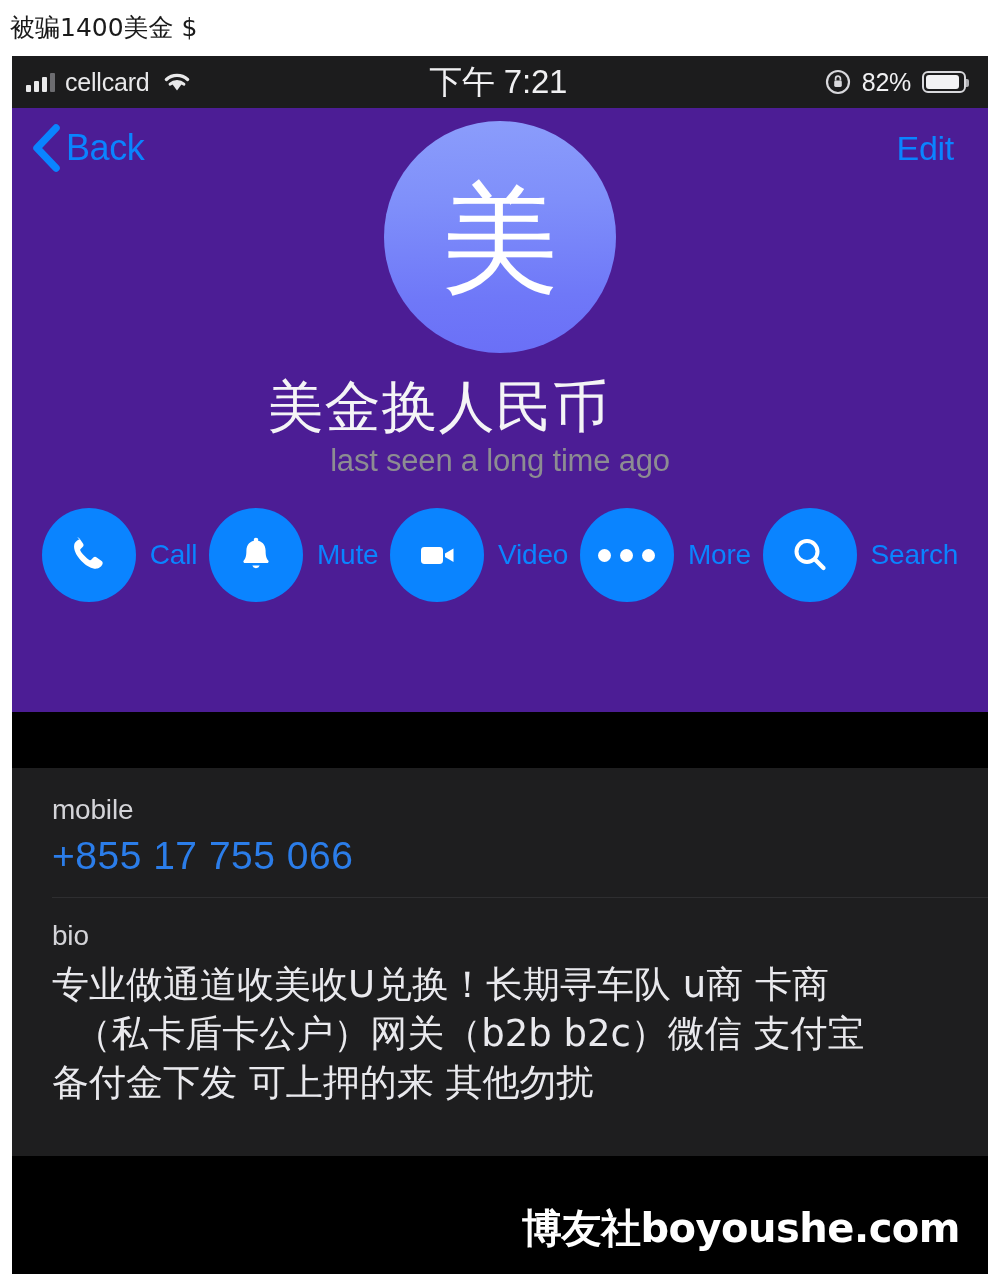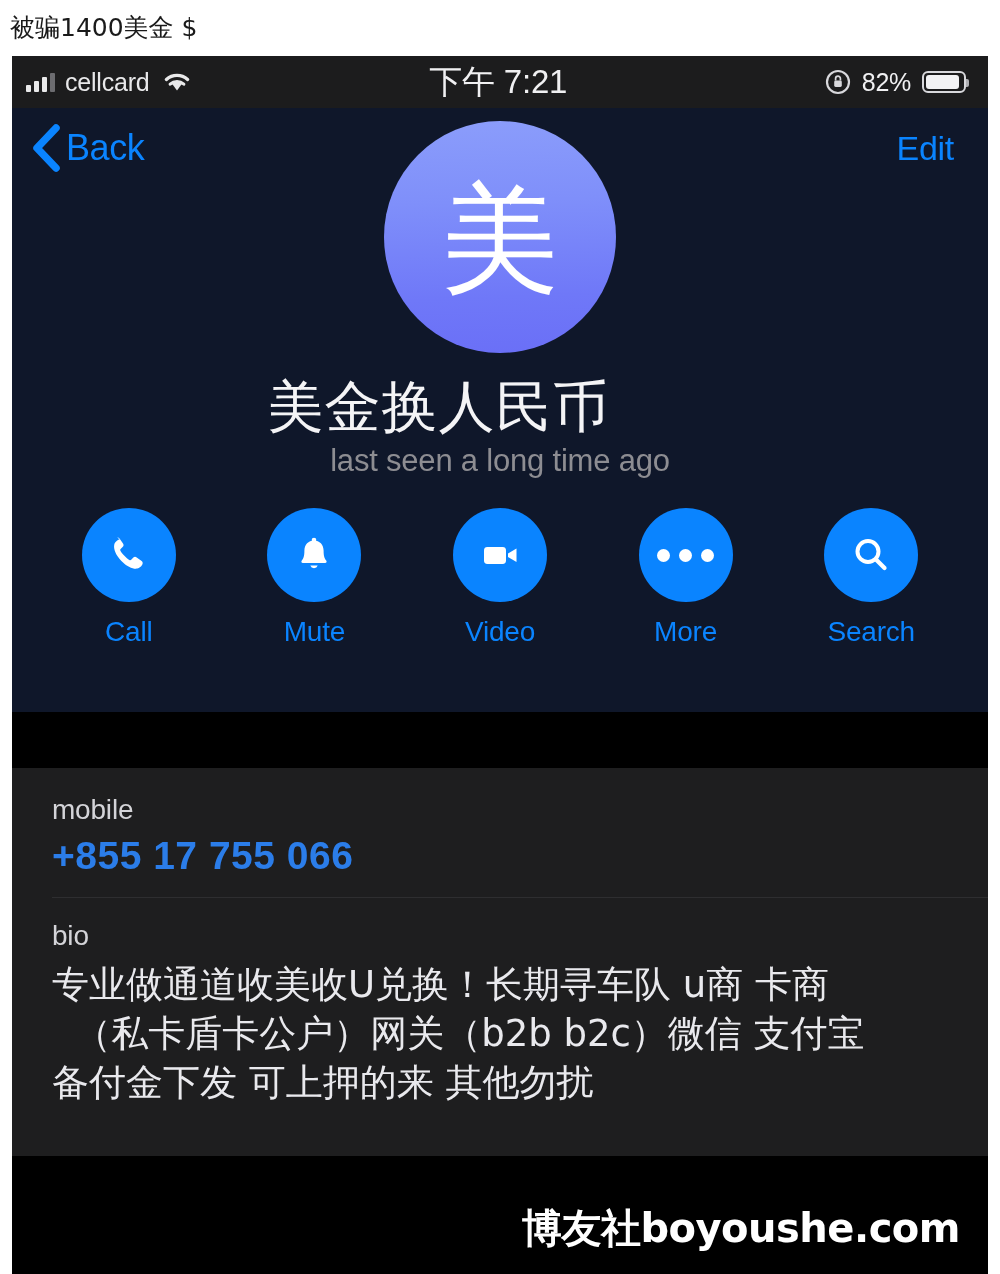--- a/index.html
+++ b/index.html
@@ -137,21 +137,21 @@
     border-radius: 3px;
   }
 
   
   .header-card {
     position: absolute;
     left: 0;
     top: 52px;
     width: 976px;
     height: 604px;
-    background: #0f172a;
+    background: #4c1d95;
   }
   .navbar {
     position: absolute;
     left: 0; top: 0;
     width: 976px;
     height: 80px;
     display: flex;
     align-items: center;
     justify-content: space-between;
     box-sizing: border-box;
@@ -225,21 +225,21 @@
     position: absolute;
     left: 0; top: 400px;
     width: 976px;
     display: flex;
     justify-content: space-around;
     padding: 0 24px;
     box-sizing: border-box;
   }
   .action {
     display: flex;
-    flex-direction: column;
+    flex-direction: row;
     align-items: center;
     gap: 14px;
     cursor: pointer;
   }
   .action-circle {
     width: 94px;
     height: 94px;
     border-radius: 50%;
     background: #0a84ff;
     display: flex;
@@ -285,21 +285,20 @@
     font-size: 28px;
     color: #d4d4d8;
     letter-spacing: -0.2px;
     margin-bottom: 8px;
   }
   .info-value-phone {
     font-size: 39px;
     color: #2b7de9;
     letter-spacing: 0.5px;
     cursor: pointer;
-    font-weight: bold;
   }
   .divider {
     position: absolute;
     left: 40px;
     right: 0;
     height: 1px;
     background: #2e2e30;
   }
   .bio-row { padding-top: 22px; }
   .bio-text {

